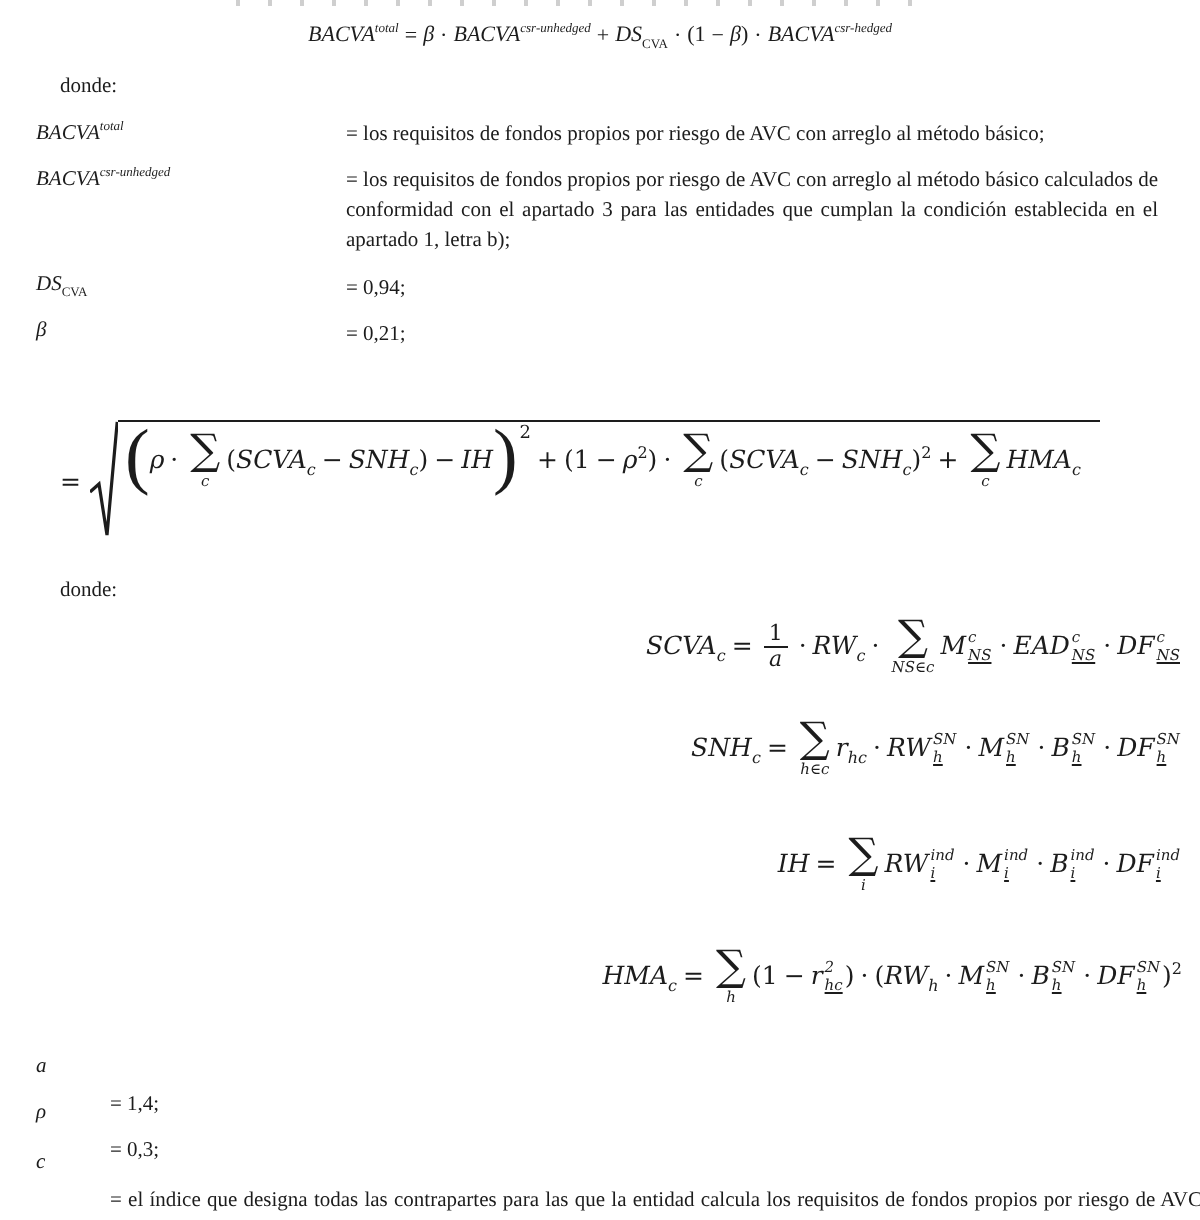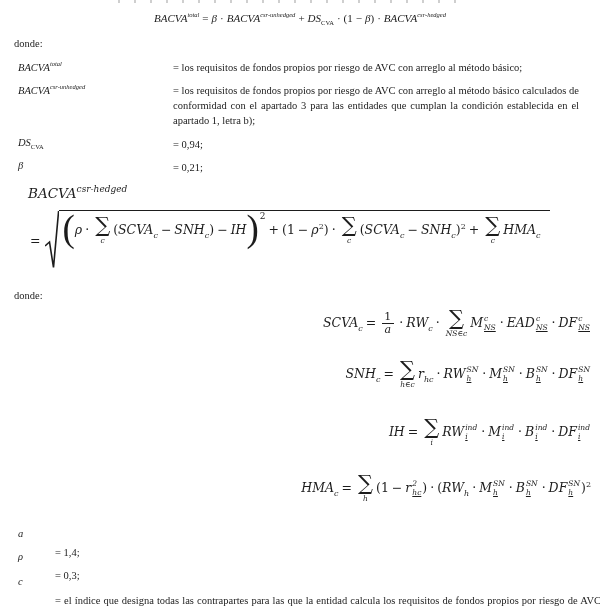--- a/index.html
+++ b/index.html
@@ -15,21 +15,21 @@
   }
 
   
   .ftop { position:absolute; top:11px; left:0; width:600px; text-align:center;
           font-size:11px; white-space:nowrap; }
   .ftop .it { font-style:italic; }
   .ftop sup { font-size:6.5px; font-style:italic; }
   .ftop sub { font-size:6.5px; }
   .ftop .op { margin:0 3px; }
 
-  .donde { position:absolute; left:14px; font-size:10.5px; }
+  .donde { position:absolute; left:30px; font-size:10.5px; }
 
   
   .trow { position:absolute; left:0; width:600px; }
   .term { position:absolute; left:18px; top:0; font-size:10.5px; font-style:italic; }
   .term sup { font-size:6.5px; }
   .term sub { font-size:6.5px; font-style:normal; }
   .tdef { position:absolute; left:173px; top:0; width:406px; font-size:10.5px;
           line-height:15.2px; text-align:justify; font-style:normal; }
 
   
@@ -99,21 +99,20 @@
   </div>
   <div class="trow" style="top:137px">
     <span class="term"><span>DS</span><sub>CVA</sub></span>
     <span class="tdef">= 0,94;</span>
   </div>
   <div class="trow" style="top:160px">
     <span class="term"><span>β</span></span>
     <span class="tdef">= 0,21;</span>
   </div>
 
-  <div class="mhead"><span>BACVA</span><sup>csr-hedged</sup></div>
 
   <div class="fbig mathline">
     <span class="meq">=</span><span class="sqrt">
         <svg class="rsign" viewBox="0 0 14 60" preserveAspectRatio="none">
           <path d="M0 36 L4.5 32 L8.5 57.5 L13.6 1" fill="none" stroke="#1d1d1d" stroke-width="1.6"></path>
         </svg>
         <span class="radicand"><span class="bigp">(</span><span class="mi">ρ</span><span class="op">·</span><span class="sum">
             <span class="sg">∑</span>
             <span class="su">c</span>
           </span><span>(</span><span class="mi">SCVA</span><sub>c</sub><span class="op">−</span><span class="mi">SNH</span><sub>c</sub><span>)</span><span class="op">−</span><span class="mi">IH</span><span class="bigp">)</span><span class="hisup">2</span><span class="op">+</span><span>(</span><span>1</span><span class="op">−</span><span class="mi">ρ</span><sup class="dig">2</sup><span>)</span><span class="op">·</span><span class="sum">

